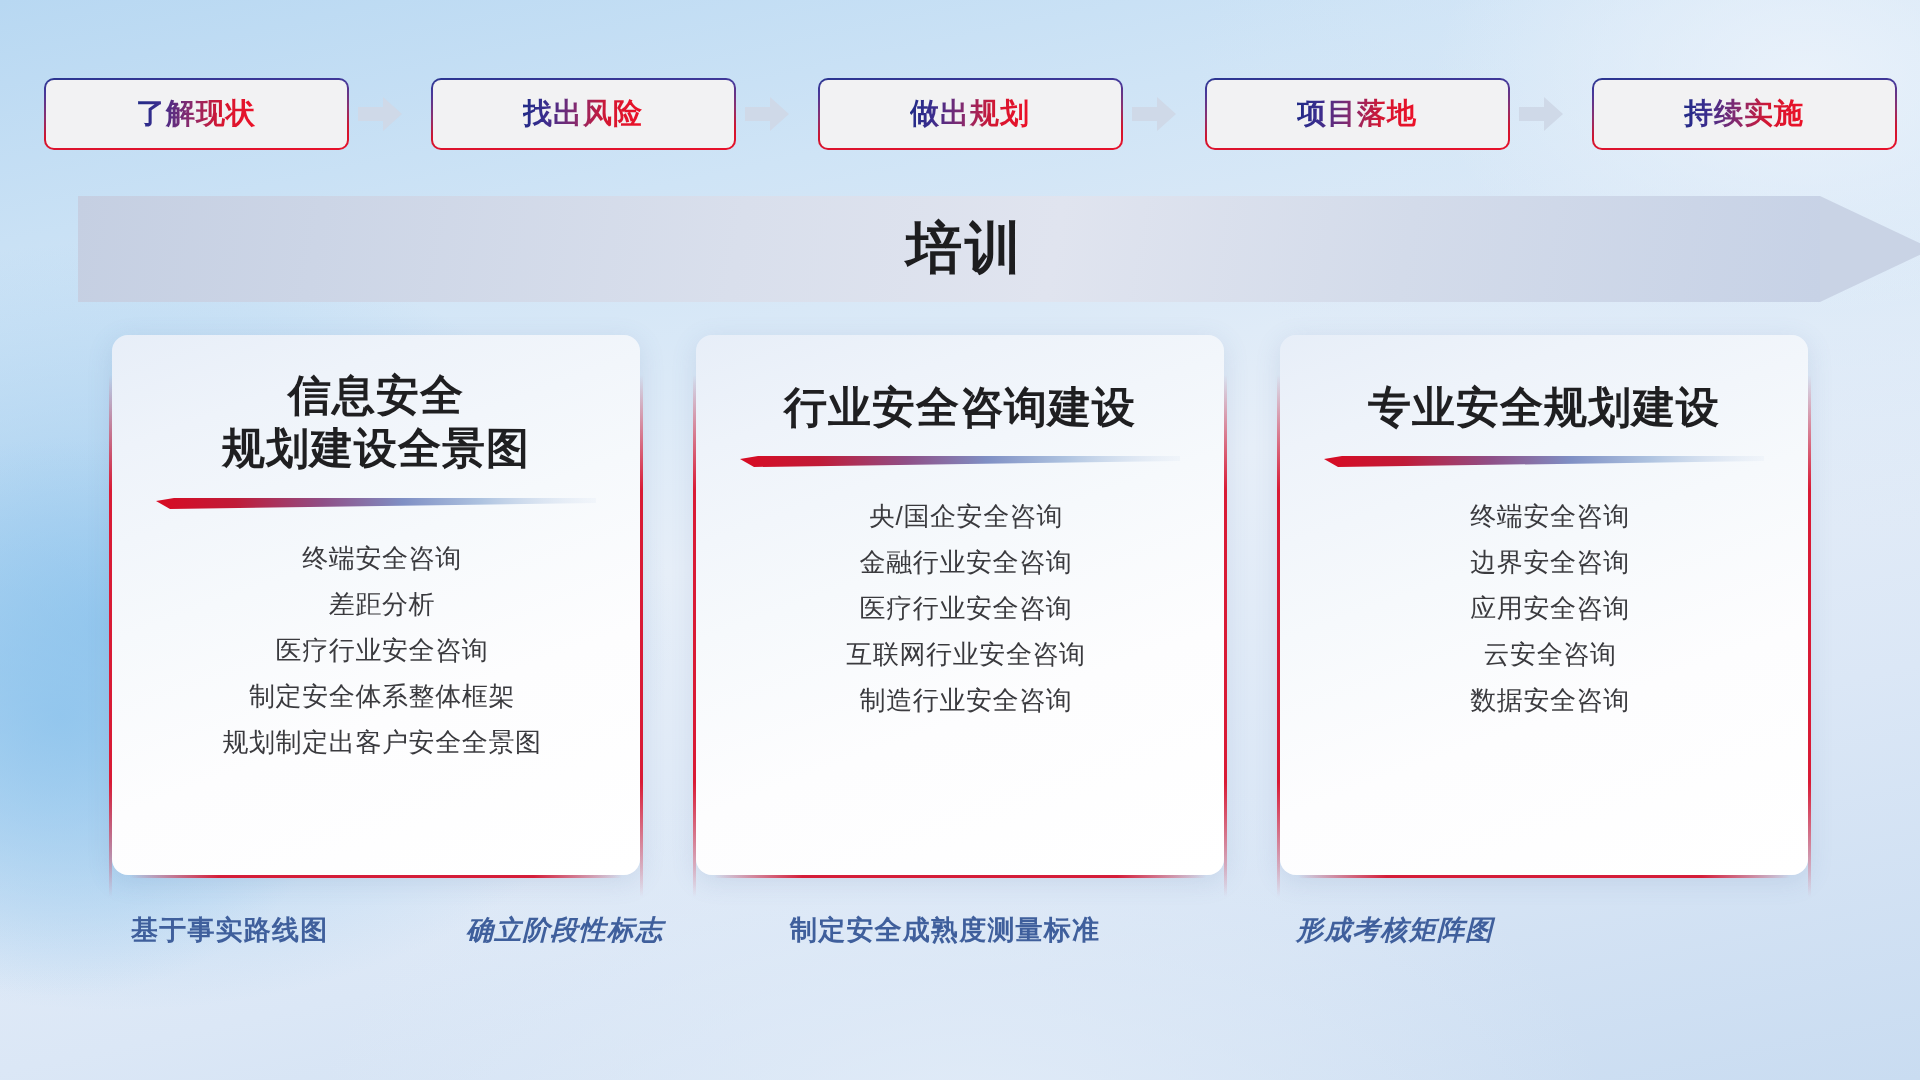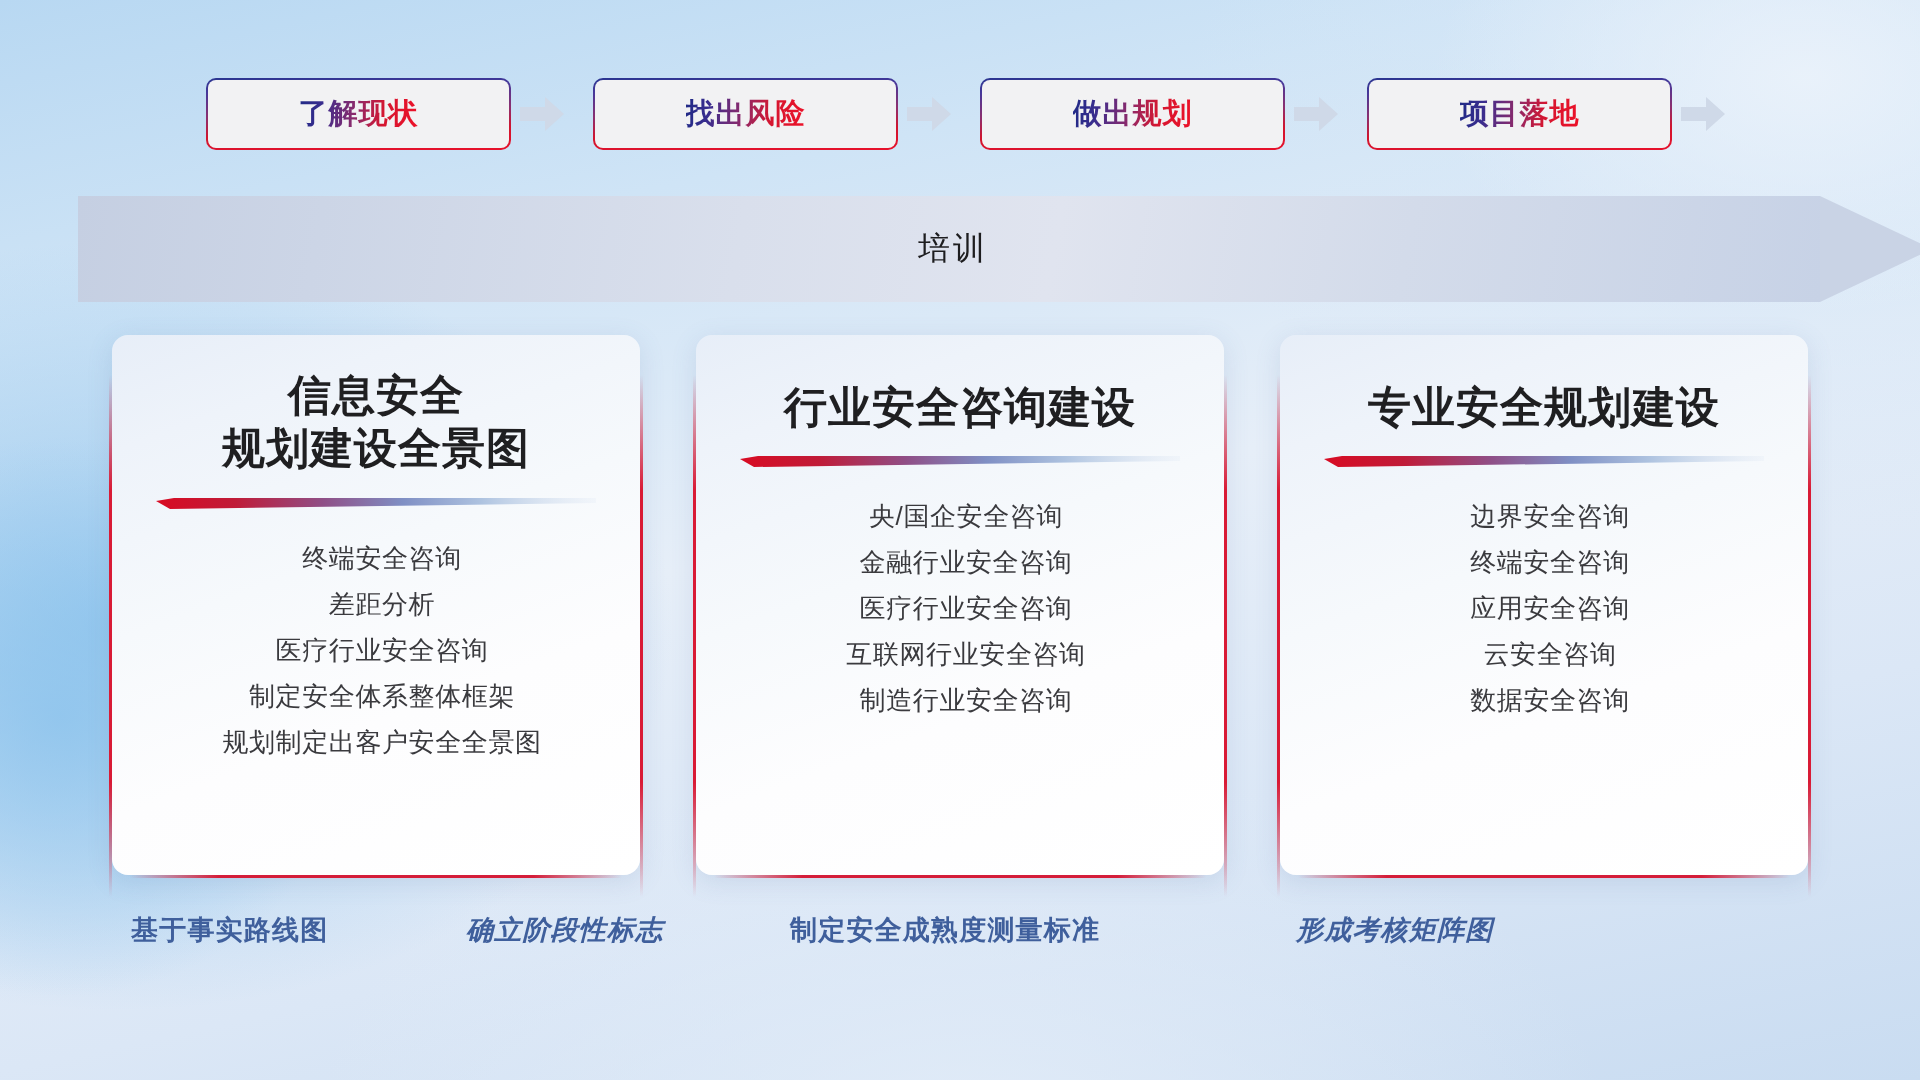--- a/index.html
+++ b/index.html
@@ -87,23 +87,23 @@
     background:linear-gradient(100deg,#c5cfe2 0%,#ccd5e6 14%,#d9dfec 38%,#e0e4ef 56%,#d3dbea 76%,#c7d2e6 100%);
   }
   .banner-tip{
     position:absolute; left:1742px; top:0;
     width:0; height:0;
     border-top:53px solid transparent;
     border-bottom:53px solid transparent;
     border-left:112px solid #c9d3e5;
   }
   .banner-title{
-    position:absolute; left:4px; top:0; width:1742px; height:106px;
+    position:absolute; left:16px; top:0; width:1742px; height:106px;
     display:flex; align-items:center; justify-content:center;
-    font-size:32px; font-weight:400; color:#1d1d1f; letter-spacing:3px;
+    font-size:56px; font-weight:700; color:#1d1d1f; letter-spacing:3px;
   }
 
   
   .cards{
     position:absolute; left:0; top:335px; width:1920px; height:480px;
     display:flex; justify-content:center; align-items:flex-start;
     gap:56px;
     z-index:5;
   }
   .card{
@@ -206,20 +206,23 @@
 
     <div class="step">
       <span class="step-label">项目落地</span>
     </div>
     <div class="step-arrow">
       <svg width="44" height="34" viewBox="0 0 44 34" aria-hidden="true">
         <path d="M0 10 H25 V0 L44 17 L25 34 V24 H0 Z" fill="#cfd9e8"></path>
       </svg>
     </div>
 
+    <div class="step">
+      <span class="step-label">持续实施</span>
+    </div>
   </div>
 
   <div class="banner">
     <div class="banner-body"></div>
     <div class="banner-tip"></div>
     <div class="banner-title">培训</div>
   </div>
 
   <div class="cards">
 
@@ -311,22 +314,22 @@
               <stop offset="56%" stop-color="#7f8fc4"></stop>
               <stop offset="74%" stop-color="#aec3e0"></stop>
               <stop offset="100%" stop-color="#dfe8f4" stop-opacity="0.25"></stop>
             </linearGradient>
           </defs>
           <path d="M0 3 L18 0 L440 0 L440 5 L14 11 Z" fill="url(#divg3)"></path>
         </svg>
       </div>
 
       <ul class="card-list">
+        <li>终端安全咨询</li>
         <li>边界安全咨询</li>
-        <li>终端安全咨询</li>
         <li>应用安全咨询</li>
         <li>云安全咨询</li>
         <li>数据安全咨询</li>
       </ul>
     </div>
   </div>
 
   <div class="captions">
     <span class="caption" id="cap0" style="left: 131px;">基于事实路线图</span>
     <span class="caption" id="cap1" style="left: 466px; font-style: italic;">确立阶段性标志</span>

